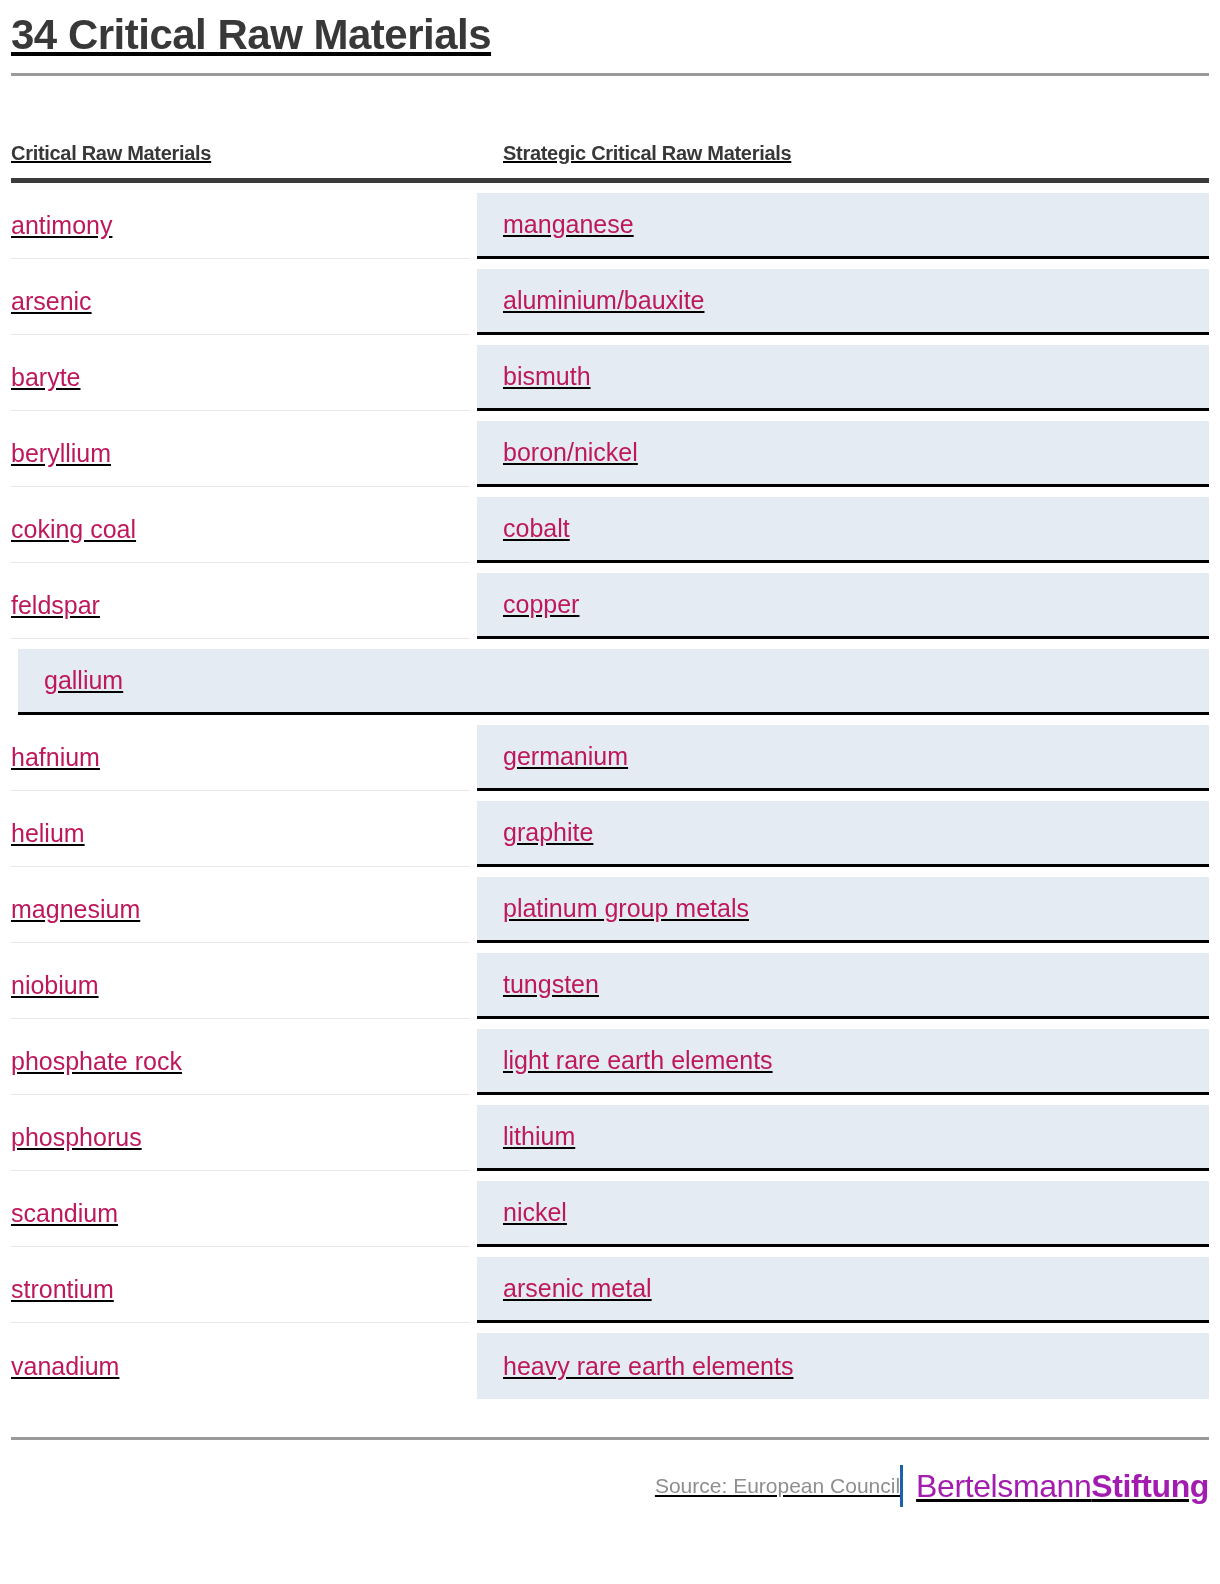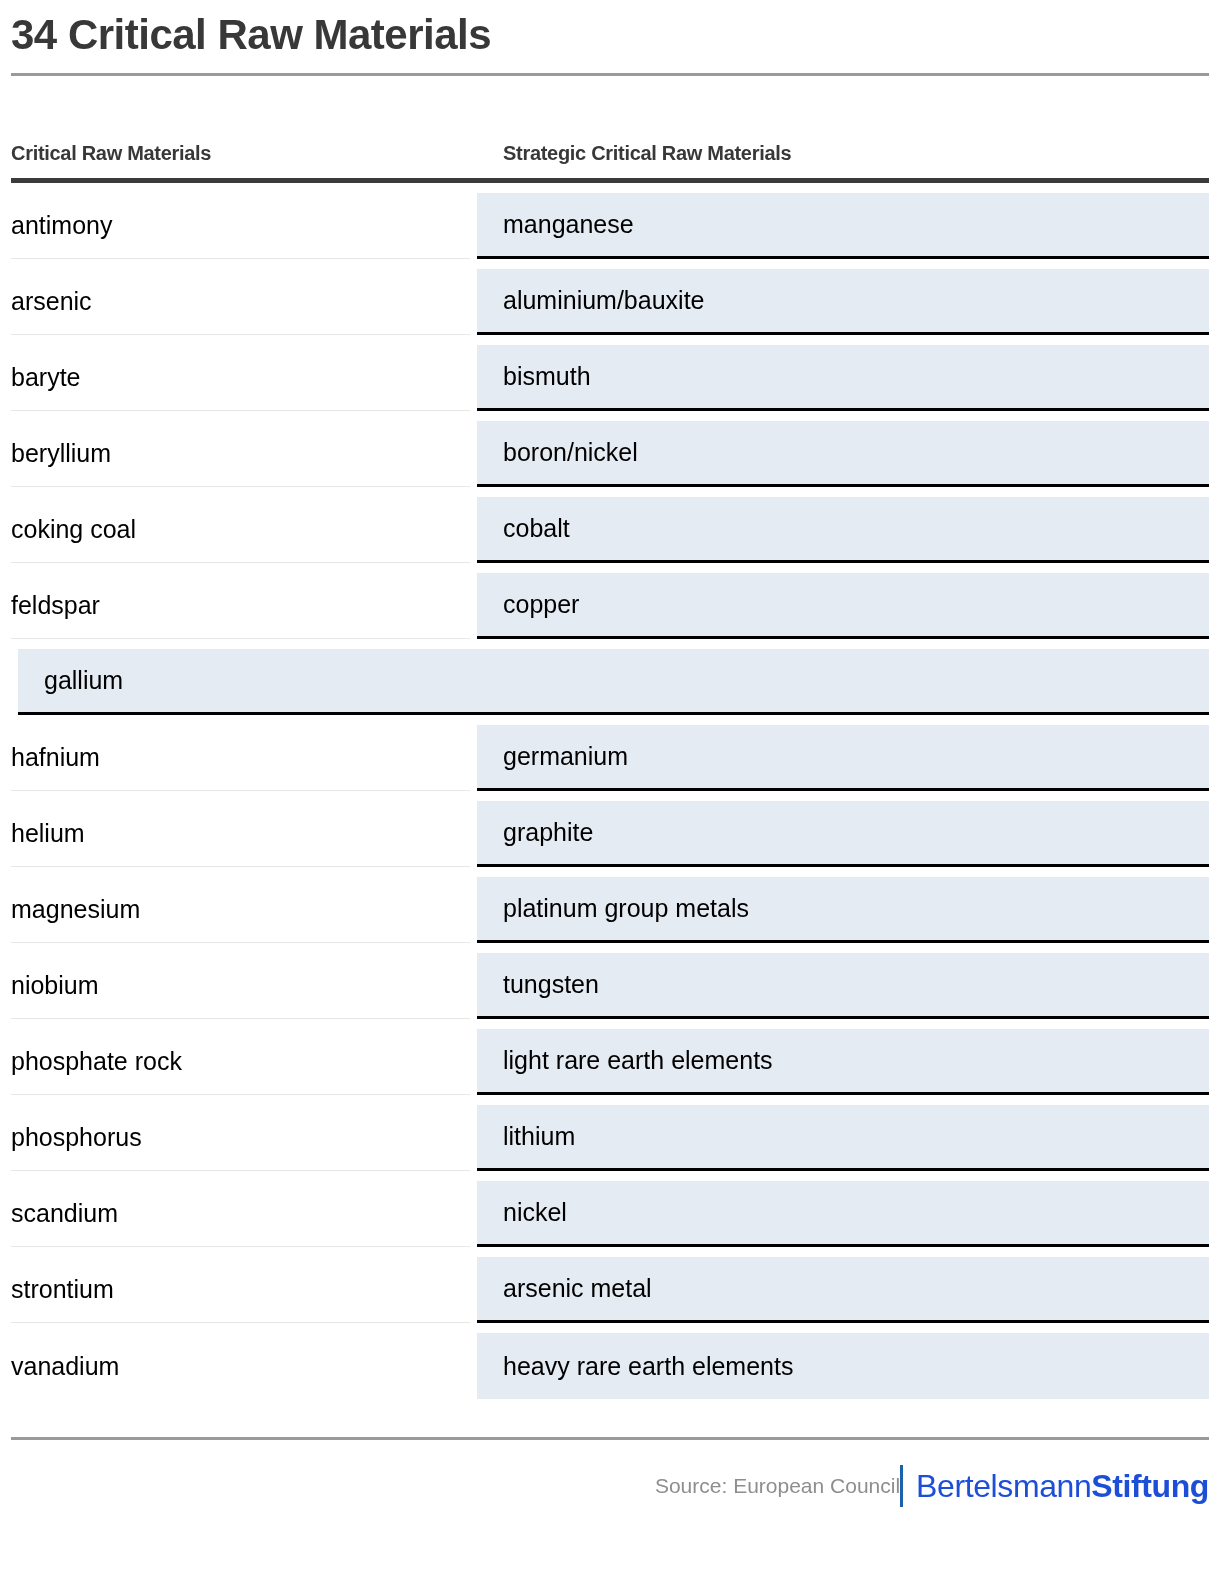--- a/index.html
+++ b/index.html
@@ -7,20 +7,21 @@
     padding: 0;
     background: #ffffff;
     font-family: "Liberation Sans", "DejaVu Sans", sans-serif;
   }
   .canvas {
     position: relative;
     width: 1220px;
     height: 1584px;
     background: #ffffff;
     overflow: hidden;
+    text-decoration: underline;
   }
   .page {
     padding: 0 11px;
   }
   h1.title {
     margin: 0;
     padding-top: 13px;
     font-size: 42px;
     line-height: 1.05;
     font-weight: 700;
@@ -60,21 +61,21 @@
   }
   .table-body .row {
     display: flex;
     height: 76px;
   }
   .cell {
     box-sizing: border-box;
     display: flex;
     align-items: center;
     font-size: 25px;
-    color: #000000;
+    color: #be185d;
     margin-top: 10px;
   }
   .cell-left {
     width: 459px;
     flex: none;
     background: #ffffff;
     border-bottom: 1px solid #e7e7e7;
   }
   .cell-gap {
     width: 7px;
@@ -111,21 +112,21 @@
   }
   .brand-bar {
     width: 3px;
     height: 42px;
     background: #1b61ab;
     margin-right: 13px;
   }
   .brand-text {
     font-size: 32px;
     letter-spacing: -0.4px;
-    color: #1d4ed8;
+    color: #a21caf;
     font-weight: 400;
     white-space: nowrap;
   }
   .brand-text b {
     font-weight: 700;
   }
 </style>
 </head>
 <body>
 

